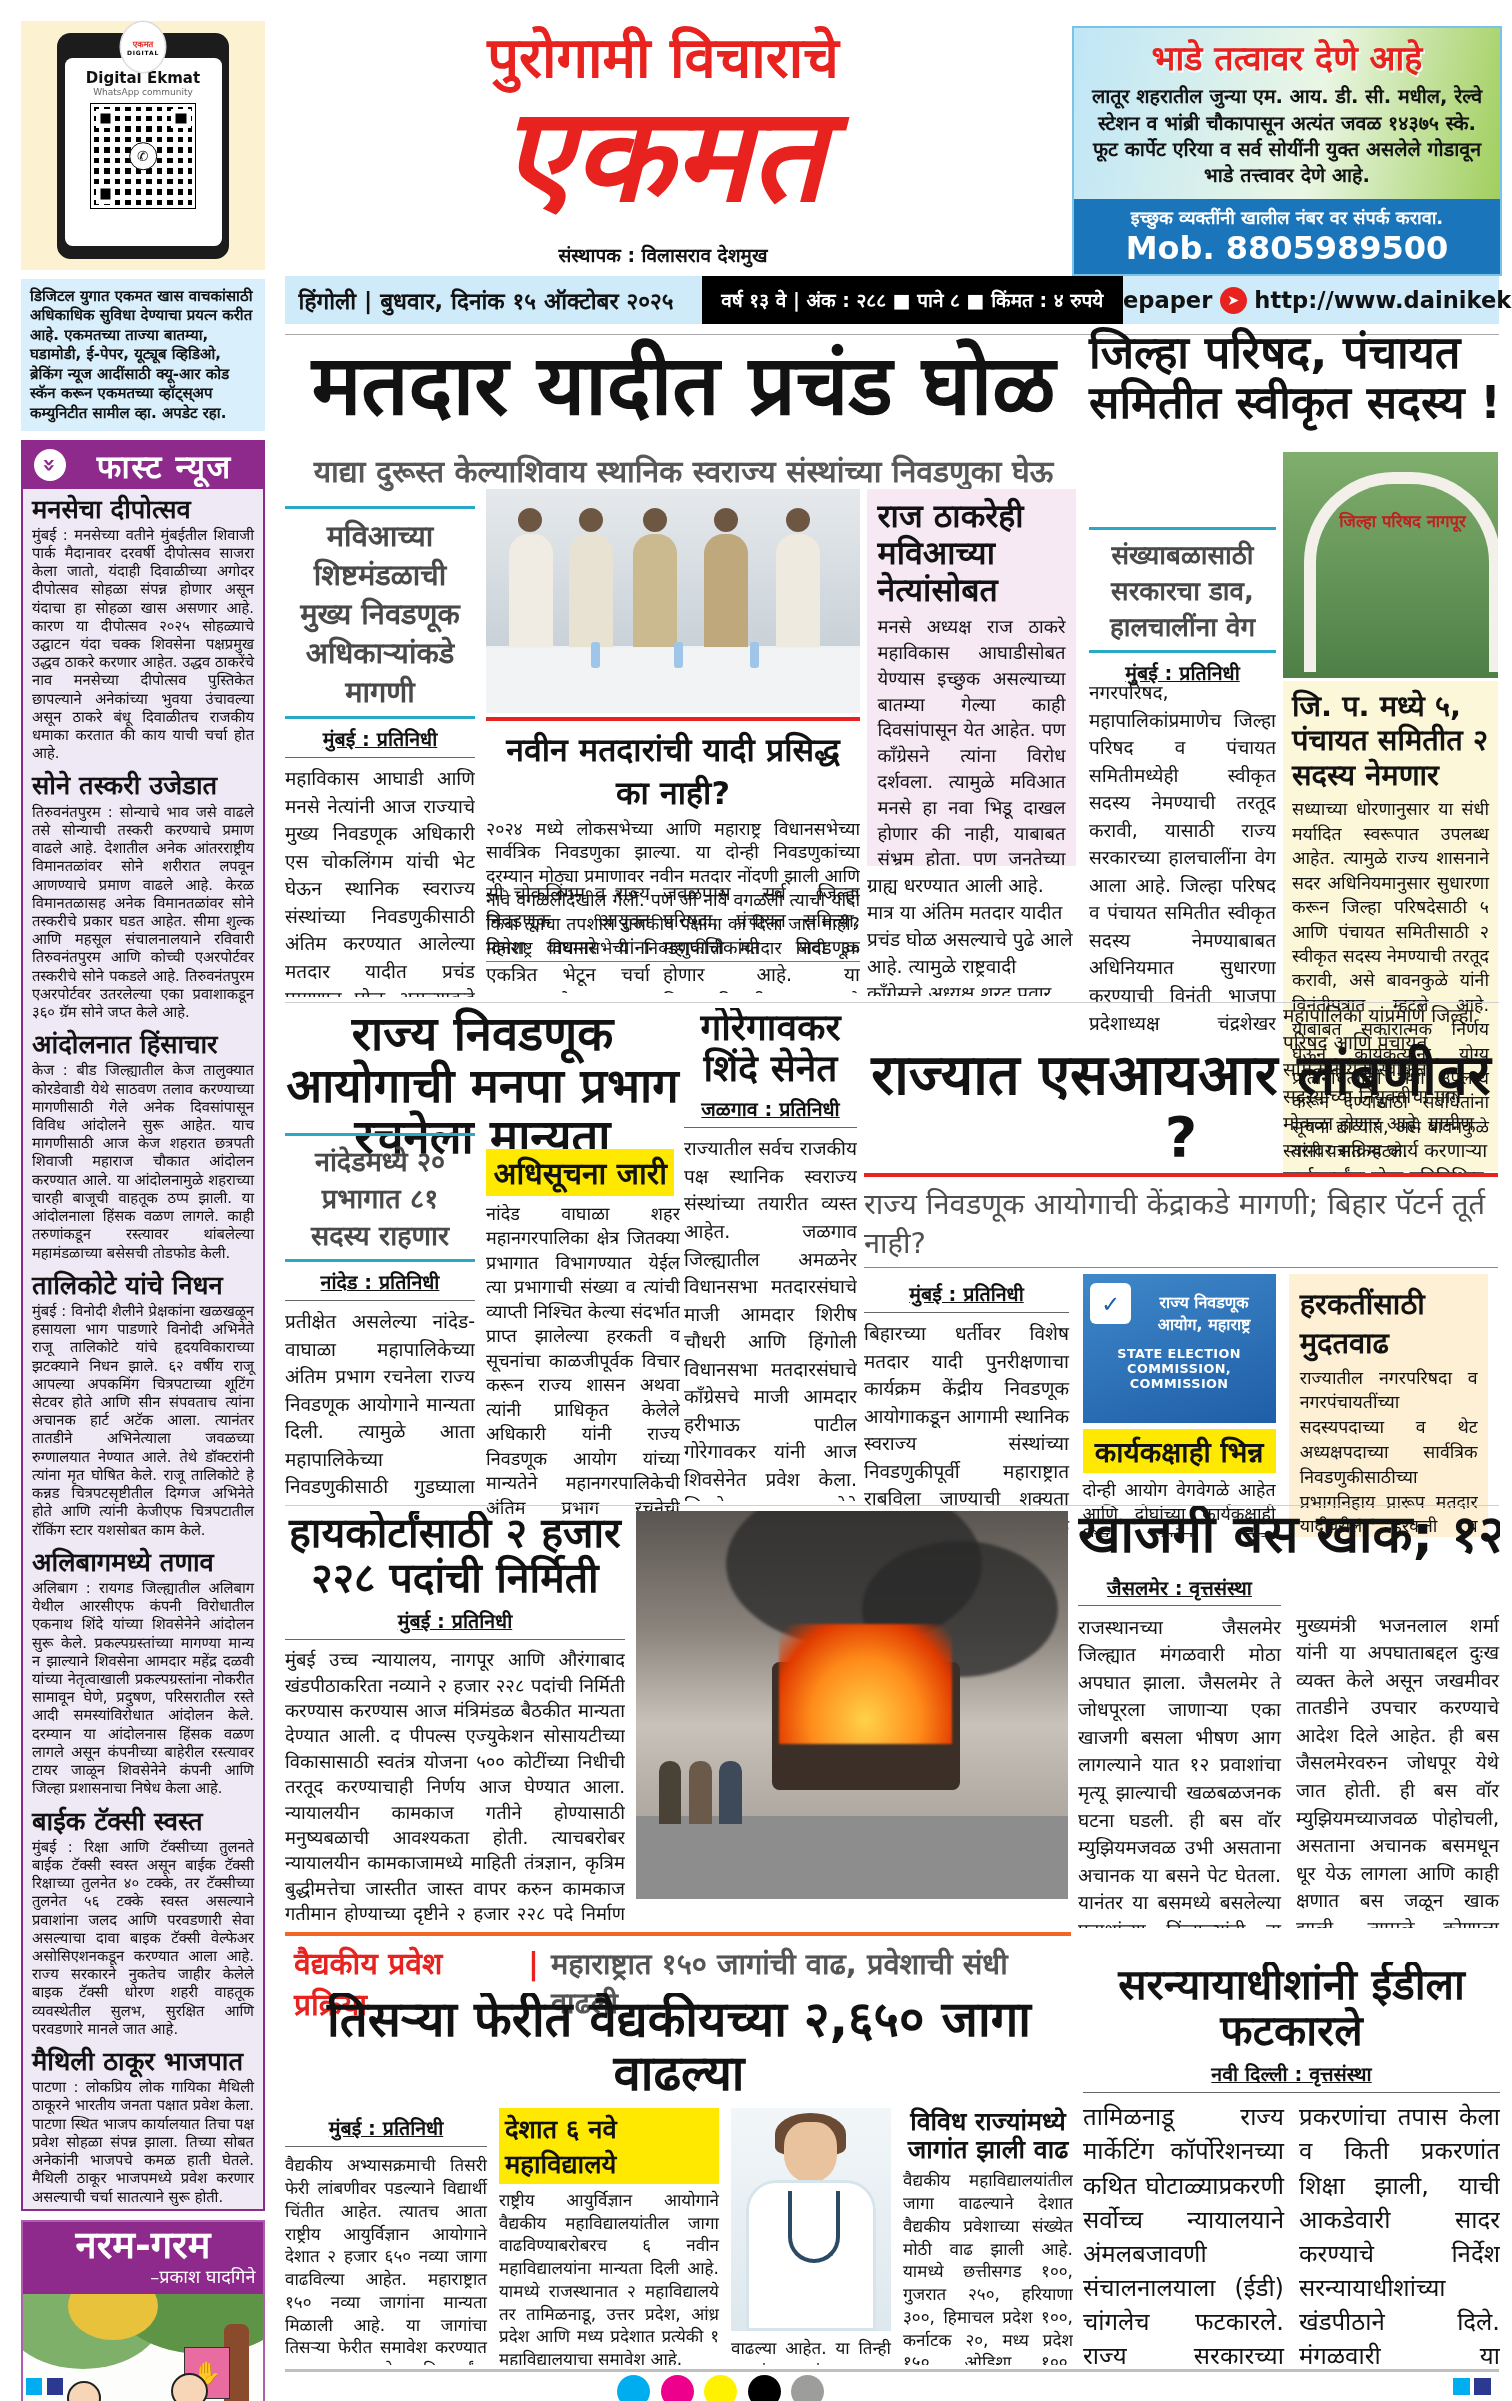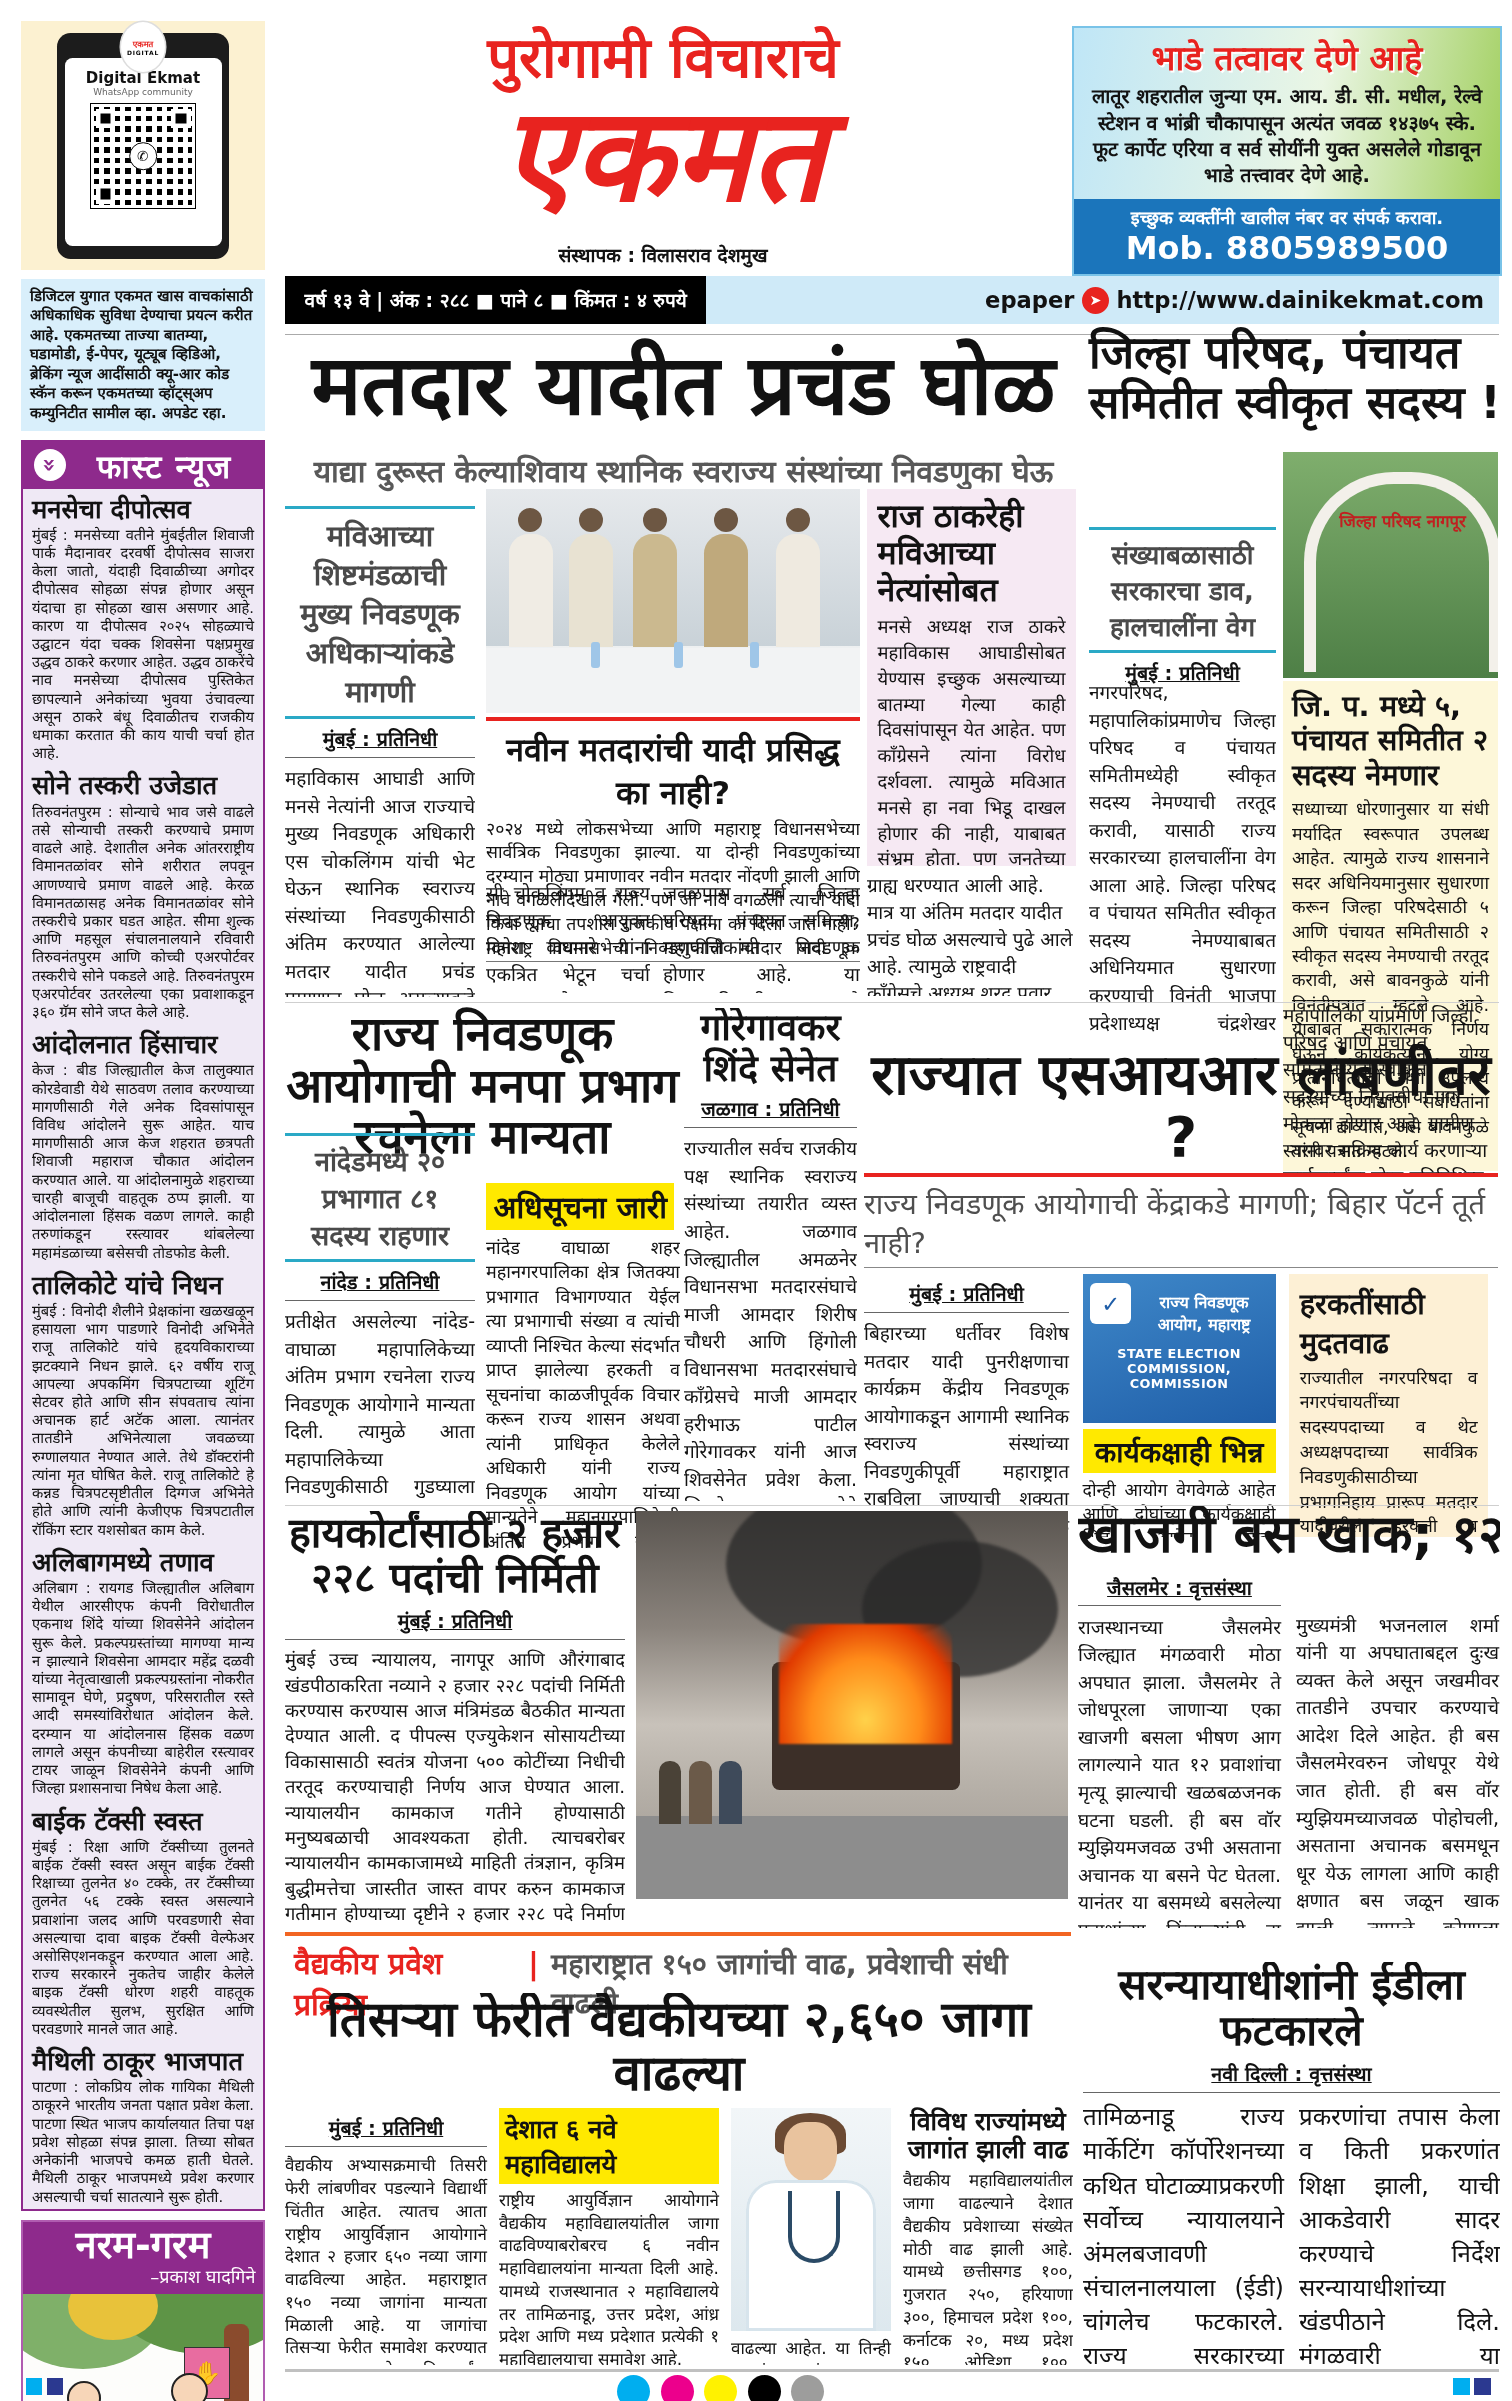--- a/index.html
+++ b/index.html
@@ -97,21 +97,21 @@
   .arch{position:absolute;left:21px;top:19.6px;width:173px;height:188px;border:12px solid #f3f0ea;border-bottom:none;border-radius:90px 90px 0 0;}
   .arch-label{position:absolute;left:0;top:25.6px;width:100%;text-align:center;color:#c02020;font-weight:900;font-size:16.6px;}
   #zp-box{left:1283px;top:681px;width:215px;background:#fdf7d9;padding:7.5px 9px;box-sizing:border-box;}
   .zpb-title{font-size:29px;font-weight:900;line-height:1.2;margin-bottom:4.5px;}
   .zpb-body{font-size:17.7px;line-height:1.38;text-align:justify;}
   #zp-cont{left:1283px;top:1002px;width:215px;}
 
   #band-rule1{left:285px;top:1002px;width:1214px;border-top:1.5px solid #cfcfcf;}
   #manpa-hl{left:285px;top:1008px;width:395px;font-size:47px;text-align:center;}
   #manpa-l{left:285px;top:1133px;width:190px;height:367px;}
-  #manpa-r{left:486px;top:1183px;width:194px;height:367px;}
+  #manpa-r{left:486px;top:1149px;width:194px;height:367px;}
   .notice-title{background:#ffe900;font-size:30px;font-weight:900;padding:3px 7.5px;display:inline-block;margin-bottom:6px;}
   #goregav{left:684px;top:1008px;width:173px;height:493px;}
   #goregav .hl{font-size:37px;text-align:center;}
   #sir{left:864px;top:1008px;width:634px;height:493px;margin-top:36px;}
   #sir-hl{font-size:56px;text-align:center;border-bottom:4.5px solid #e8231f;padding-bottom:6px;}
   #sir-sub{font-size:29px;color:#4f4f4f;font-weight:400;padding:6px 0;border-bottom:1.5px solid #888;}
   .sir-cols{display:flex;gap:13.6px;margin-top:6px;}
   .sir-c1{width:205px;} .sir-c2{width:193px;} .sir-c3{width:199px;}
   #sec-photo{position:relative;height:149px;background:linear-gradient(160deg,#3f88c9,#1f5ea8);color:#fff;overflow:hidden;}
   .sec-logo{position:absolute;left:7.5px;top:9px;width:41px;height:41px;background:#fff;border-radius:6px;display:flex;align-items:center;justify-content:center;font-size:22.6px;color:#1f5ea8;}
@@ -250,20 +250,21 @@
   <div id="rental" class="abs">
     <div class="rental-title">भाडे तत्वावर देणे आहे</div>
     <div class="rental-body">लातूर शहरातील जुन्या एम. आय. डी. सी. मधील, रेल्वे स्टेशन व भांब्री चौकापासून अत्यंत जवळ १४३७५ स्के. फूट कार्पेट एरिया व सर्व सोयींनी युक्त असलेले गोडावून भाडे तत्त्वावर देणे आहे.</div>
     <div class="rental-footer">
       <div class="rental-contact">इच्छुक व्यक्तींनी खालील नंबर वर संपर्क करावा.</div>
       <div class="rental-mob">Mob. 8805989500</div>
     </div>
   </div>
 
   <div id="dateline" class="abs">
+    <div id="dl-place">हिंगोली | बुधवार, दिनांक १५ ऑक्टोबर २०२५</div>
     <div id="dl-issue">वर्ष १३ वे | अंक : २८८ ■ पाने ८ ■ किंमत : ४ रुपये</div>
     <div id="dl-epaper">
       <span>epaper</span>
       <span class="ep-icon">➤</span>
       <span>http://www.dainikekmat.com</span>
     </div>
   </div>
   <div id="head-rule" class="abs"></div>
 
   <div id="lead-hl" class="abs hl">मतदार यादीत प्रचंड घोळ</div>

